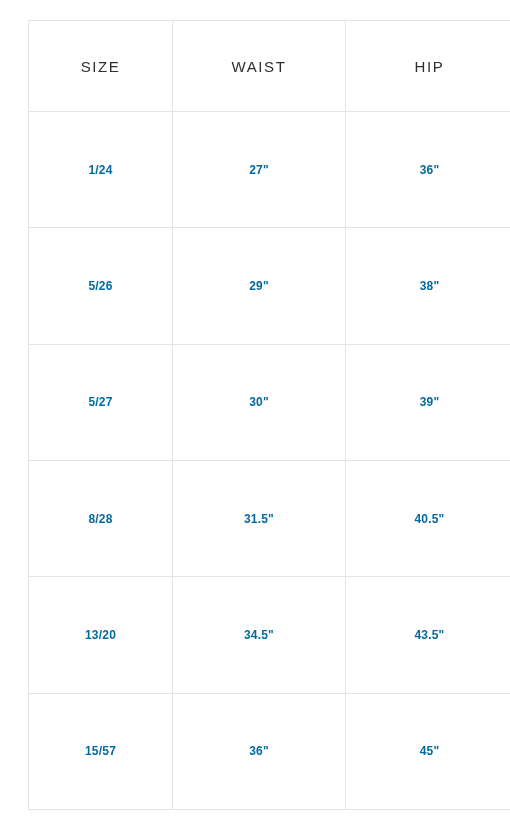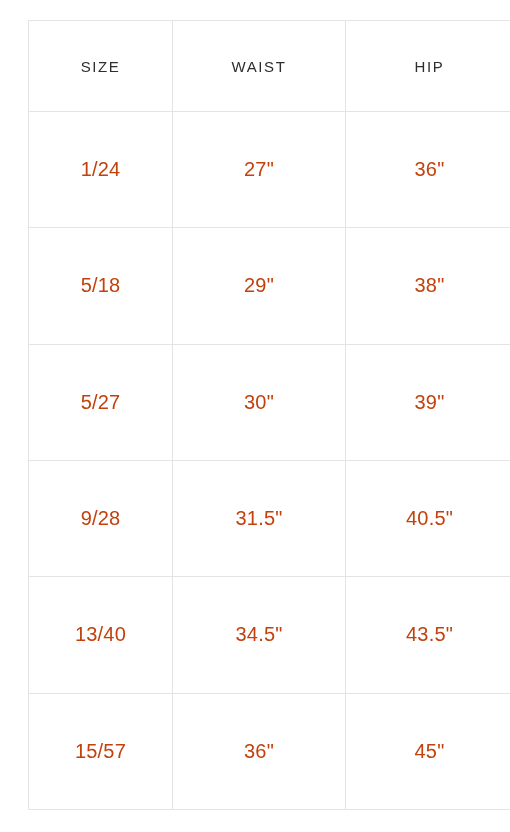--- a/index.html
+++ b/index.html
@@ -49,24 +49,24 @@
     height: 90px;
     font-size: 15px;
     font-weight: 400;
     letter-spacing: 1.6px;
     color: #2e2e30;
     text-transform: uppercase;
   }
 
   table.size-chart tbody td {
     height: 87.5px;
-    font-size: 20px;
-    font-weight: 400;
+    font-size: 12px;
+    font-weight: 700;
     letter-spacing: 0.2px;
-    color: #c2410c;
+    color: #0369a1;
   }
 </style>
 </head>
 <body>
 
 <div id="size-chart-wrapper">
   <table class="size-chart">
     <colgroup>
       <col class="col-size">
       <col class="col-waist">
@@ -79,36 +79,36 @@
         <th>HIP</th>
       </tr>
     </thead>
     <tbody>
         <tr>
           <td>1/24</td>
           <td>27"</td>
           <td>36"</td>
         </tr>
         <tr>
-          <td>5/18</td>
+          <td>5/26</td>
           <td>29"</td>
           <td>38"</td>
         </tr>
         <tr>
           <td>5/27</td>
           <td>30"</td>
           <td>39"</td>
         </tr>
         <tr>
-          <td>9/28</td>
+          <td>8/28</td>
           <td>31.5"</td>
           <td>40.5"</td>
         </tr>
         <tr>
-          <td>13/40</td>
+          <td>13/20</td>
           <td>34.5"</td>
           <td>43.5"</td>
         </tr>
         <tr>
           <td>15/57</td>
           <td>36"</td>
           <td>45"</td>
         </tr>
       </tbody>
   </table>

